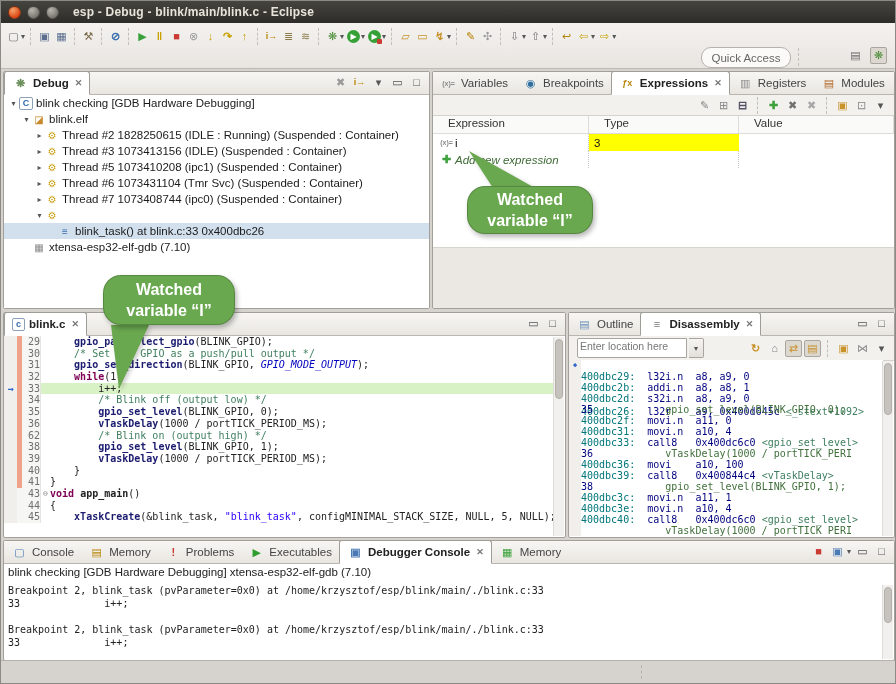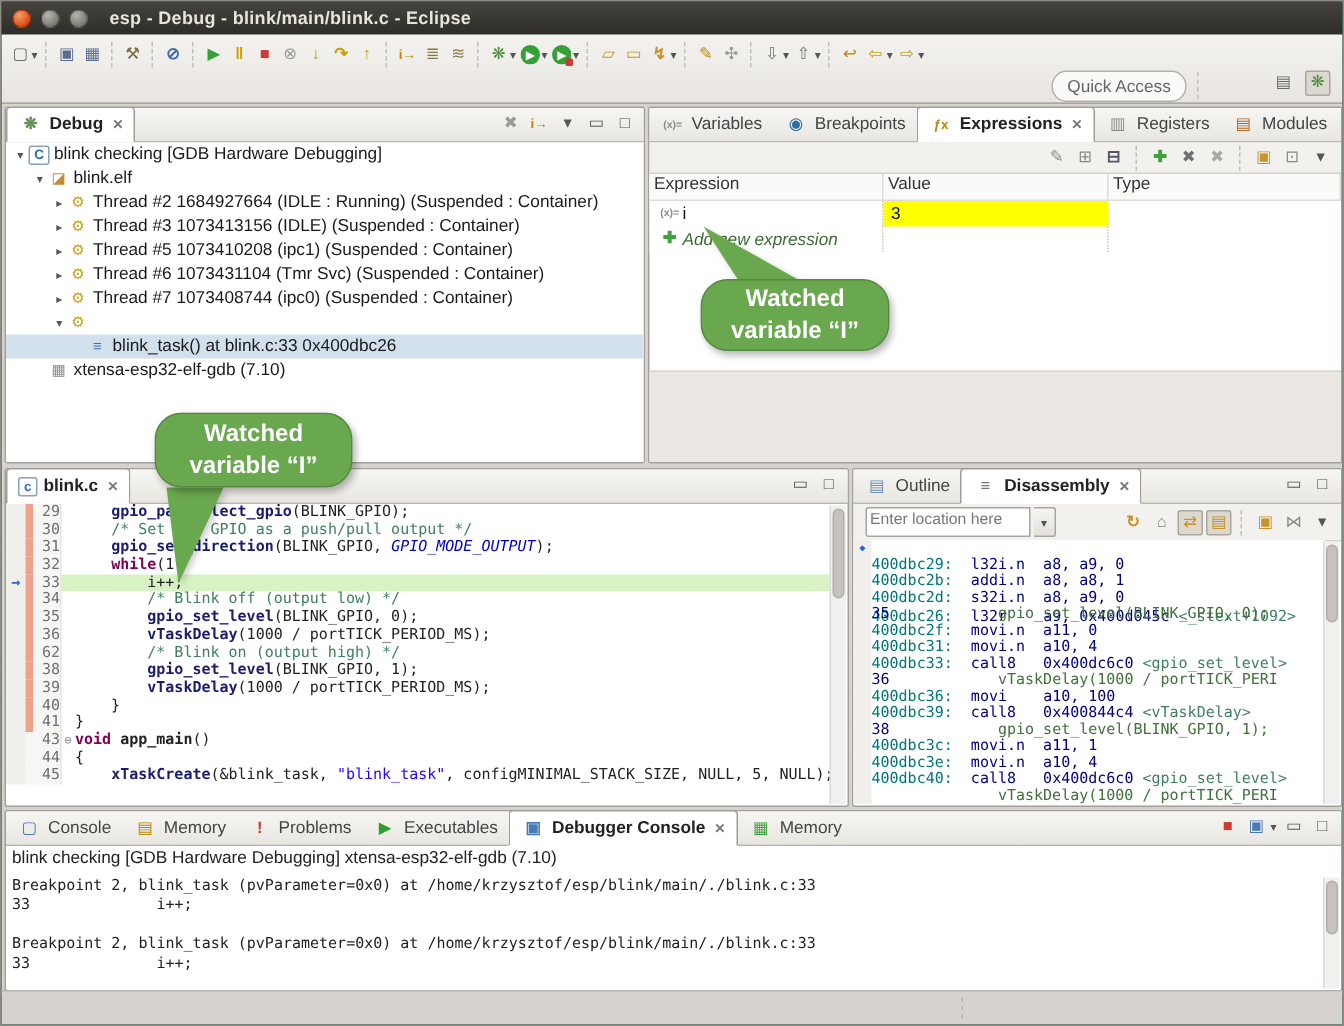--- a/index.html
+++ b/index.html
@@ -1,16 +1,16 @@
 <!DOCTYPE html>
 <html><head>
 <meta charset="utf-8">
 <style>
   html,body{margin:0;padding:0;background:#bbb;}
-  #window{position:relative;width:896px;height:684px;background:#14532d;overflow:hidden;
+  #window{position:relative;width:896px;height:684px;background:#0c4a6e;overflow:hidden;
           font-family:"Liberation Sans",sans-serif;border:1px solid #8c8a85;box-sizing:border-box;}
   
   #titlebar{position:absolute;left:0;top:0;width:100%;height:22px;
             background:linear-gradient(#45443f,#2d2c28);display:flex;align-items:center;}
   .winbtn{width:13px;height:13px;border-radius:50%;margin-left:6px;border:1px solid rgba(0,0,0,.4);box-sizing:border-box;}
   #btn-close{background:radial-gradient(circle at 35% 30%,#f4a26b,#dd4814 70%);margin-left:7px;}
   #btn-min,#btn-max{background:radial-gradient(circle at 35% 30%,#b8b5ae,#77756e 75%);}
   #title-text{color:#e8e4da;font-size:12px;font-weight:bold;margin-left:14px;letter-spacing:.2px;}
   
   #toolbar{position:absolute;left:0;top:22px;width:100%;height:46px;
@@ -50,21 +50,21 @@
   .trow{display:flex;align-items:center;height:16px;white-space:nowrap;color:#1a1a1a;}
   .trow.selected{background:#d2e0ee;}
   .texp{width:11px;font-size:8px;color:#555;text-align:center;flex:none;}
   .trow .ic{width:14px;height:13px;font-size:10px;margin-right:3px;flex:none;}
   
   .viewbar{height:20px;background:#f3f1ee;border-bottom:1px solid #d5d2cc;display:flex;align-items:center;
            justify-content:flex-end;padding-right:5px;gap:2px;}
   #expr-table{background:#fff;}
   .xhead{display:grid;grid-template-columns:156px 150px 1fr;height:17px;background:#fafaf9;
          border-bottom:1px solid #dcdcda;font-size:11.5px;color:#333;}
-  .xhead span{padding:1px 0 0 3px;border-right:1px solid #dddcda;}
+  .xhead span{padding:1px 0 0 15px;border-right:1px solid #dddcda;}
   .xrow{display:grid;grid-template-columns:156px 150px 1fr;height:17px;font-size:11.5px;color:#111;align-items:center;}
   .xcell{height:17px;display:flex;align-items:center;padding-left:5px;border-right:1px dotted #c6c6c4;box-sizing:border-box;}
   .addrow-label{font-style:italic;color:#3d6b35;}
   #expr-filler{position:absolute;left:0;right:0;bottom:0;height:60px;background:#ebe8e4;border-top:1px solid #d8d5d0;}
   
   #editor-body{position:absolute;top:23px;left:0;right:11px;bottom:1px;background:#fff;overflow:hidden;
                font-family:"DejaVu Sans Mono",monospace;font-size:10px;}
   .eline{display:flex;height:11.7px;line-height:11.7px;white-space:pre;}
   .ebp{width:13px;flex:none;background:#f0efec;color:#2e66c9;font-weight:bold;font-size:10px;text-align:center;}
   .enum{width:21px;flex:none;background:#f6f6f5;color:#6f6f6f;padding-left:2px;border-right:1px solid #e4e4e2;text-align:right;}
@@ -206,21 +206,21 @@
             <span>blink checking [GDB Hardware Debugging]</span>
           </div>
           <div class="trow" style="padding-left: 17px;">
             <span class="texp">▾</span>
             <span class="ic" style="color: rgb(201, 138, 46);">◪</span>
             <span>blink.elf</span>
           </div>
           <div class="trow" style="padding-left: 30px;">
             <span class="texp">▸</span>
             <span class="ic" style="color: rgb(202, 162, 27);">⚙</span>
-            <span>Thread #2 1684927664 (IDLE : Running) (Suspended : Container)</span>
+            <span>Thread #2 1828250615 (IDLE : Running) (Suspended : Container)</span>
           </div>
           <div class="trow" style="padding-left: 30px;">
             <span class="texp">▸</span>
             <span class="ic" style="color: rgb(202, 162, 27);">⚙</span>
             <span>Thread #3 1073413156 (IDLE) (Suspended : Container)</span>
           </div>
           <div class="trow" style="padding-left: 30px;">
             <span class="texp">▸</span>
             <span class="ic" style="color: rgb(202, 162, 27);">⚙</span>
             <span>Thread #5 1073410208 (ipc1) (Suspended : Container)</span>
@@ -290,22 +290,22 @@
           <span class="ic" style="color: rgb(111, 111, 111);">✖</span>
           <span class="ic" style="color: rgb(168, 168, 168);">✖</span>
           <span class="sep"></span>
           <span class="ic" style="color: rgb(200, 147, 43);">▣</span>
           <span class="ic" style="color: rgb(136, 136, 136);">⊡</span>
           <span class="ic" style="color: rgb(85, 85, 85);">▾</span>
         </div>
       <div id="expr-table">
         <div class="xhead">
           <span>Expression</span>
+          <span>Type</span>
           <span>Value</span>
-          <span>Type</span>
         </div>
         <div id="expr-rows">
             <div class="xrow">
               <span class="xcell">
                 <span class="ic" style="color: rgb(138, 138, 138); font-weight: bold; font-size: 7px;">(x)=</span>
                 <span> i</span>
               </span>
               <span class="xcell" style="border-right: none; background: rgb(255, 255, 0);">3</span>
             </div>
           </div>

